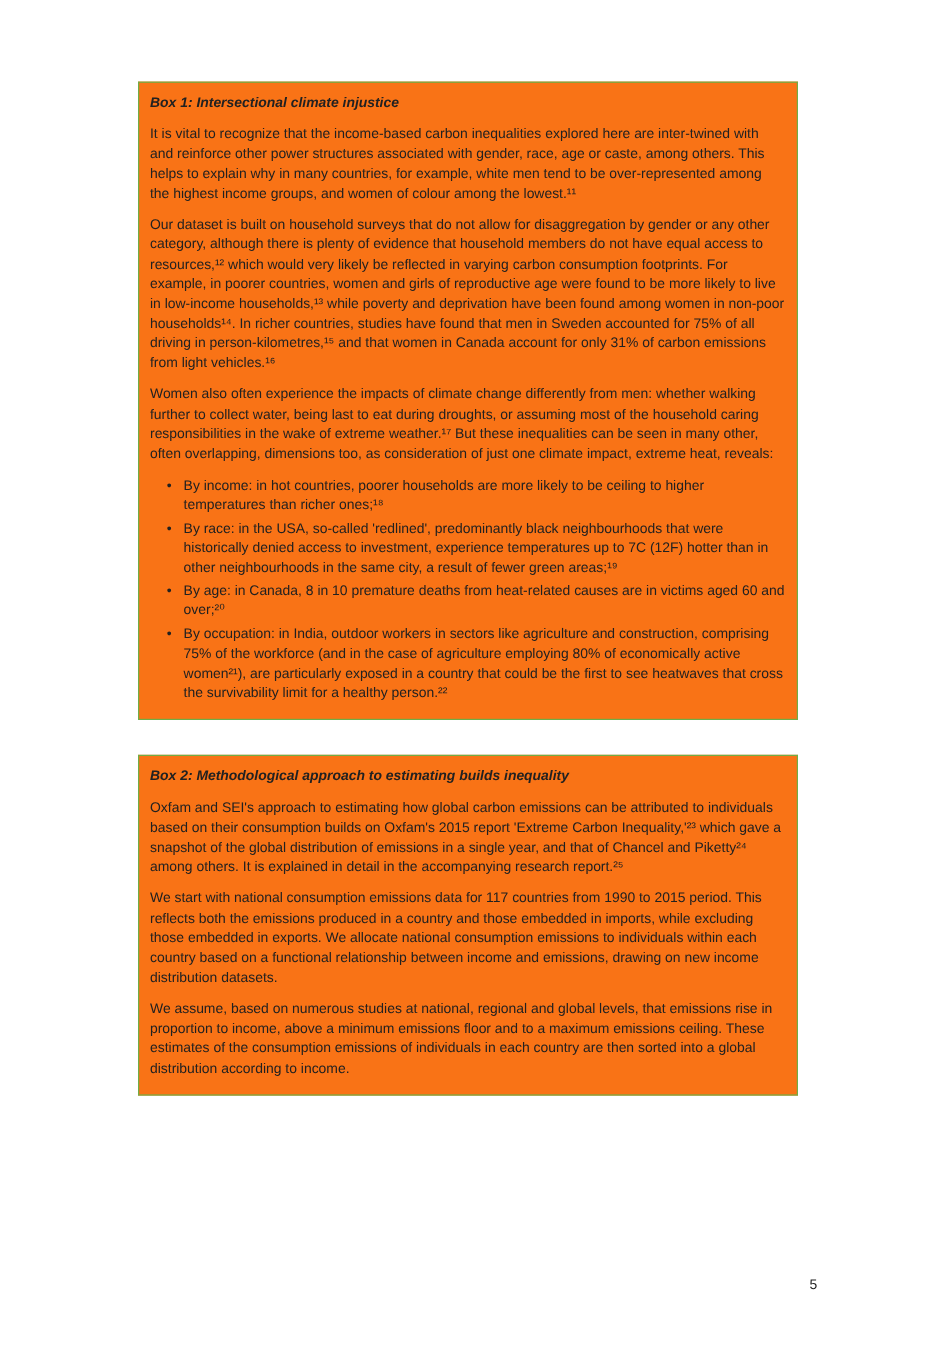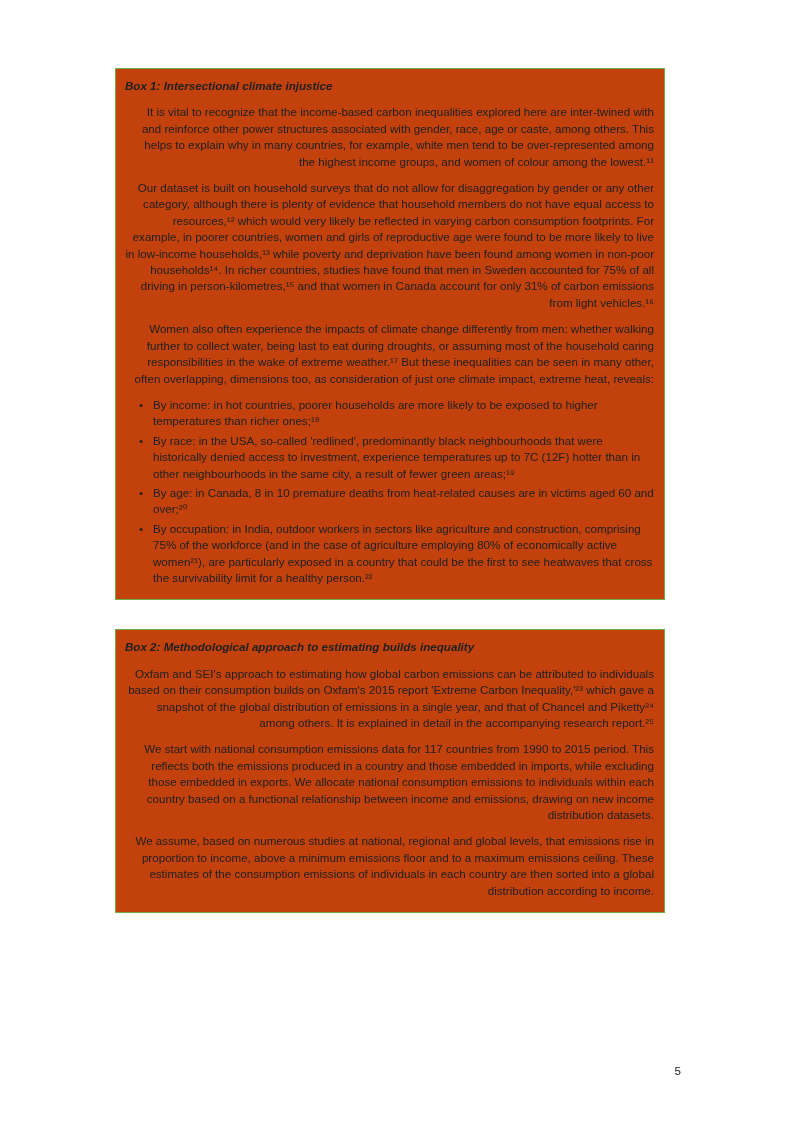--- a/index.html
+++ b/index.html
@@ -13,36 +13,36 @@
     color: var(--text, #212121);
   }
   .content {
     position: absolute;
     left: 115px;
     top: 68px;
     width: 550px;
   }
   .box {
     border: 1px solid var(--box-border, #70ad47);
-    background: #c2410c;
+    background: #f97316;
     padding: 9px 10px 13px 9px;
     margin-bottom: 29px;
   }
   .box-title {
     font-size: 11.6px;
     line-height: 16.4px;
     font-weight: bold;
     font-style: italic;
     margin-bottom: 10px;
   }
   .box p {
     font-size: 11.6px;
     line-height: 16.4px;
     margin-bottom: 10px;
-    text-align: right;
+    text-align: left;
   }
   .box > *:last-child { margin-bottom: 0; }
   ul.bullets { list-style: none; }
   ul.bullets li {
     position: relative;
     padding-left: 28px;
     font-size: 11.6px;
     line-height: 16.4px;
     margin-bottom: 3px;
   }
@@ -67,21 +67,21 @@
 <div class="content">
 
   <section class="box">
     <h2 class="box-title">Box 1: Intersectional climate injustice</h2>
     <p>It is vital to recognize that the income-based carbon inequalities explored here are inter-twined with and reinforce other power structures associated with gender, race, age or caste, among others. This helps to explain why in many countries, for example, white men tend to be over-represented among the highest income groups, and women of colour among the lowest.¹¹</p>
     <p>Our dataset is built on household surveys that do not allow for disaggregation by gender or any other category, although there is plenty of evidence that household members do not have equal access to resources,¹² which would very likely be reflected in varying carbon consumption footprints. For example, in poorer countries, women and girls of reproductive age were found to be more likely to live in low-income households,¹³ while poverty and deprivation have been found among women in non-poor households¹⁴. In richer countries, studies have found that men in Sweden accounted for 75% of all driving in person-kilometres,¹⁵ and that women in Canada account for only 31% of carbon emissions from light vehicles.¹⁶</p>
     <p>Women also often experience the impacts of climate change differently from men: whether walking further to collect water, being last to eat during droughts, or assuming most of the household caring responsibilities in the wake of extreme weather.¹⁷ But these inequalities can be seen in many other, often overlapping, dimensions too, as consideration of just one climate impact, extreme heat, reveals:</p>
     <ul class="bullets">
       <li>
         <span class="marker">•</span>
-        <span>By income: in hot countries, poorer households are more likely to be exposed to higher temperatures than richer ones;¹⁸</span>
+        <span>By income: in hot countries, poorer households are more likely to be ceiling to higher temperatures than richer ones;¹⁸</span>
       </li>
       <li>
         <span class="marker">•</span>
         <span>By race: in the USA, so-called 'redlined', predominantly black neighbourhoods that were historically denied access to investment, experience temperatures up to 7C (12F) hotter than in other neighbourhoods in the same city, a result of fewer green areas;¹⁹</span>
       </li>
       <li>
         <span class="marker">•</span>
         <span>By age: in Canada, 8 in 10 premature deaths from heat-related causes are in victims aged 60 and over;²⁰</span>
       </li>
       <li>

